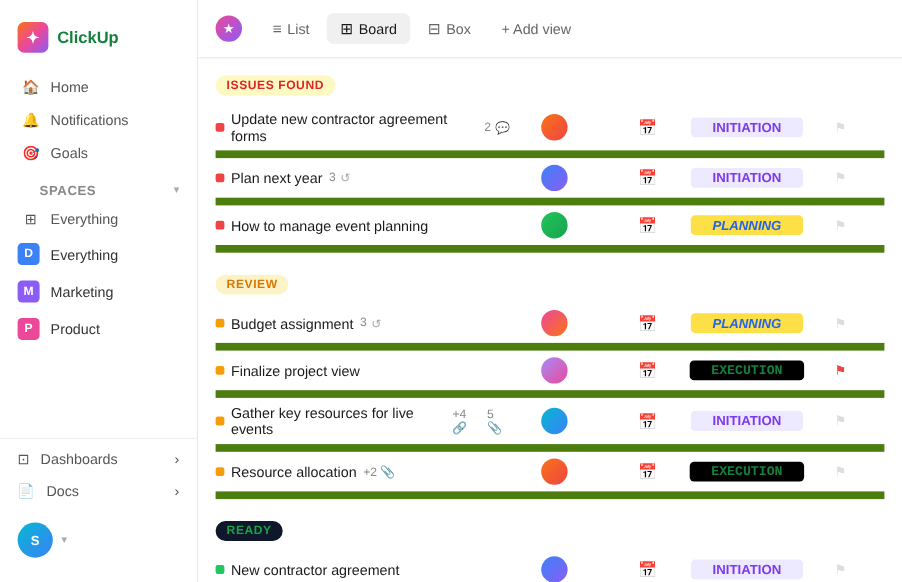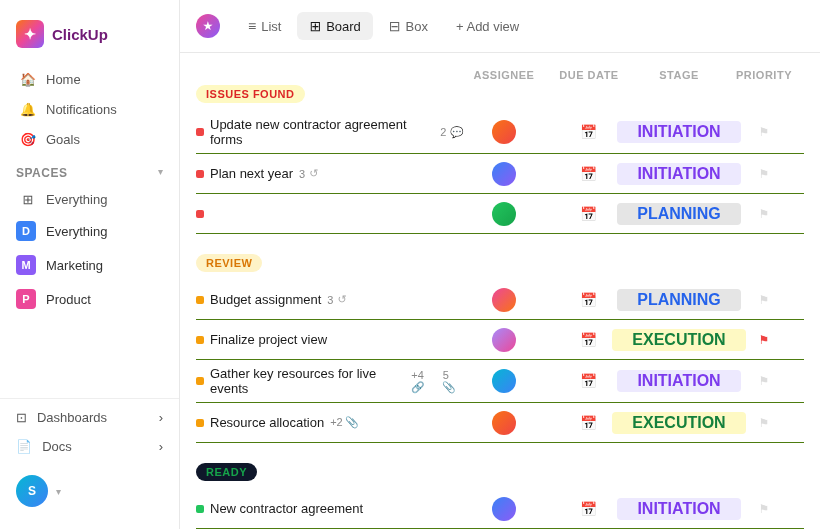--- a/index.html
+++ b/index.html
@@ -3,27 +3,27 @@
   <meta charset="utf-8">
   <style>
     * { box-sizing: border-box; margin: 0; padding: 0; }
     body { font-family: -apple-system, BlinkMacSystemFont, 'Segoe UI', sans-serif; font-size: 13px; background: #fff; display: flex; height: 529px; overflow: hidden; }
 
     
     .sidebar { width: 180px; min-width: 180px; background: #fff; border-right: 1px solid #e8e8e8; display: flex; flex-direction: column; padding: 12px 0; }
     .logo-area { display: flex; align-items: center; padding: 8px 16px 16px; gap: 8px; }
     .logo-icon { width: 28px; height: 28px; background: linear-gradient(135deg, #f97316, #ec4899, #8b5cf6); border-radius: 6px; display: flex; align-items: center; justify-content: center; }
     .logo-icon span { color: white; font-weight: 900; font-size: 14px; }
-    .logo-text { font-weight: 700; font-size: 15px; color: #701a75; }
+    .logo-text { font-weight: 700; font-size: 15px; color: #15803d; }
 
     .sidebar-nav { flex: 1; }
     .sidebar-item { display: flex; align-items: center; gap: 10px; padding: 7px 16px; cursor: pointer; color: #555; font-size: 13px; border-radius: 4px; margin: 0 4px; }
     .sidebar-item .icon { width: 16px; height: 16px; display: flex; align-items: center; justify-content: center; flex-shrink: 0; }
 
-    .sidebar-section { padding: 12px 16px 4px; display: flex; align-items: flex-start; justify-content: space-between; }
+    .sidebar-section { padding: 12px 16px 4px; display: flex; align-items: flex-start; justify-content: space-between; margin-left: 20px; }
     .sidebar-section-label { font-size: 12px; font-weight: 600; color: #888; text-transform: uppercase; letter-spacing: 0.5px; }
     .chevron-icon { color: #aaa; font-size: 10px; }
 
     .space-item { display: flex; align-items: center; gap: 10px; padding: 7px 16px; cursor: pointer; color: #333; font-size: 13px; }
     .space-badge { width: 20px; height: 20px; border-radius: 4px; display: flex; align-items: center; justify-content: center; color: white; font-size: 11px; font-weight: 700; flex-shrink: 0; }
 
     .sidebar-footer-section { padding: 4px 0; border-top: 1px solid #eee; margin-top: 4px; }
     .sidebar-footer-item { display: flex; align-items: center; gap: 10px; padding: 7px 16px; cursor: pointer; color: #555; font-size: 13px; justify-content: space-between; }
     .sidebar-footer-left { display: flex; align-items: center; gap: 10px; }
 
@@ -56,45 +56,45 @@
     .col-header:first-child { text-align: left; }
 
     
     .group { margin-bottom: 20px; }
     .group-header { display: inline-flex; align-items: center; padding: 3px 10px; border-radius: 12px; font-size: 11px; font-weight: 700; text-transform: uppercase; letter-spacing: 0.5px; margin-bottom: 8px; }
     .group-header.issues { background: #fef9c3; color: #dc2626; }
     .group-header.review { background: #fef3c7; color: #d97706; }
     .group-header.ready { background: #0f172a; color: #16a34a; }
 
     
-    .task-row { display: grid; grid-template-columns: 1fr 80px 90px 90px 80px; gap: 0; align-items: center; padding: 6px 0; border-bottom: 1px solid #4d7c0f; min-height: 40px; }
+    .task-row { display: grid; grid-template-columns: 1fr 80px 90px 90px 80px; gap: 0; align-items: center; padding: 6px 0; border-bottom: 7px solid #4d7c0f; min-height: 40px; }
 
     .task-cell { display: flex; align-items: center; gap: 6px; }
     .task-dot { width: 8px; height: 8px; border-radius: 2px; flex-shrink: 0; }
     .task-dot.red { background: #ef4444; }
     .task-dot.yellow { background: #f59e0b; }
     .task-dot.green { background: #22c55e; }
 
     .task-name { font-size: 13px; color: #1a1a1a; }
     .task-meta { display: flex; align-items: center; gap: 4px; }
     .task-count { font-size: 11px; color: #888; }
 
     .task-icon-sm { font-size: 11px; color: #aaa; }
 
     .assignee-cell { display: flex; align-items: center; justify-content: center; }
     .assignee-avatar { width: 24px; height: 24px; border-radius: 50%; background: #e5e7eb; display: flex; align-items: center; justify-content: center; overflow: hidden; }
 
     .date-cell { display: flex; align-items: center; justify-content: center; }
     .date-icon { font-size: 14px; color: #bbb; }
 
     .status-cell { display: flex; align-items: center; justify-content: center; }
-    .status-badge { padding: 2px 20px; border-radius: 4px; font-size: 16px; font-weight: 600; }
+    .status-badge { padding: 2px 20px; border-radius: 4px; font-size: 12px; font-weight: 600; }
     .status-badge.initiation { background: #ede9fe; color: #7c3aed; }
-    .status-badge.planning { background: #e5e5e5; color: #2563eb; }
-    .status-badge.execution { background: #fef9c3; color: #15803d; }
+    .status-badge.planning { background: #fde047; color: #2563eb; font-style: italic; }
+    .status-badge.execution { background: #000000; color: #15803d; font-family: Liberation Mono, monospace; }
 
     .flag-cell { display: flex; align-items: center; justify-content: center; }
     .flag-icon { font-size: 12px; color: #ddd; }
     .flag-icon.active { color: #ef4444; }
 
     
     .av1 { background: linear-gradient(135deg, #f97316, #ef4444); }
     .av2 { background: linear-gradient(135deg, #3b82f6, #8b5cf6); }
     .av3 { background: linear-gradient(135deg, #22c55e, #16a34a); }
     .av4 { background: linear-gradient(135deg, #ec4899, #f97316); }
@@ -199,27 +199,20 @@
       <span>Box</span>
     </div>
 
     <div class="add-view-btn">
       <span>+ Add view</span>
     </div>
   </div>
 
   <div class="board-content">
 
-    <div class="col-headers">
-      <div class="col-header"></div>
-      <div class="col-header">ASSIGNEE</div>
-      <div class="col-header">DUE DATE</div>
-      <div class="col-header">STAGE</div>
-      <div class="col-header">PRIORITY</div>
-    </div>
 
     <div class="group">
       <div class="group-header issues">
         <span>ISSUES FOUND</span>
       </div>
 
       <div class="task-row">
         <div class="task-cell">
           <span class="task-dot red"></span>
           <span class="task-name">Update new contractor agreement forms</span>
@@ -261,20 +254,21 @@
           <span class="status-badge initiation">INITIATION</span>
         </div>
         <div class="flag-cell">
           <span class="flag-icon">⚑</span>
         </div>
       </div>
 
       <div class="task-row">
         <div class="task-cell">
           <span class="task-dot red"></span>
+          <span class="task-name">How to manage event planning</span>
         </div>
         <div class="assignee-cell">
           <div class="assignee-avatar av3"></div>
         </div>
         <div class="date-cell">
           <span class="date-icon">📅</span>
         </div>
         <div class="status-cell">
           <span class="status-badge planning">PLANNING</span>
         </div>

